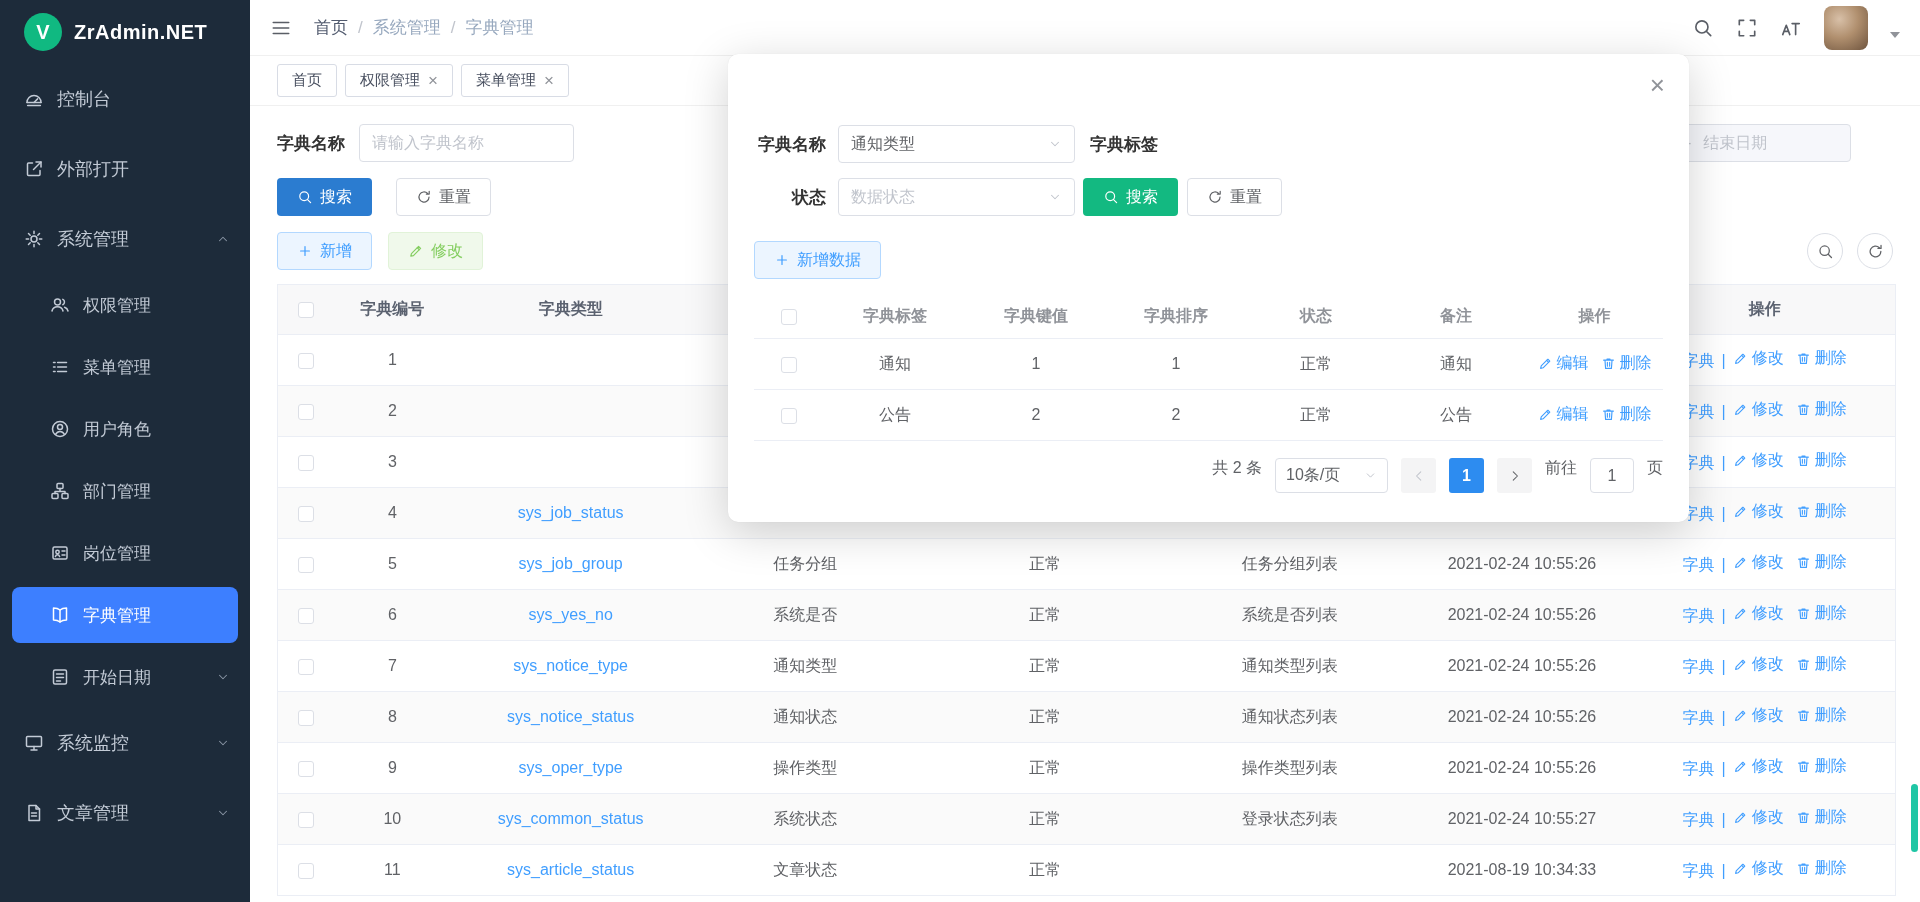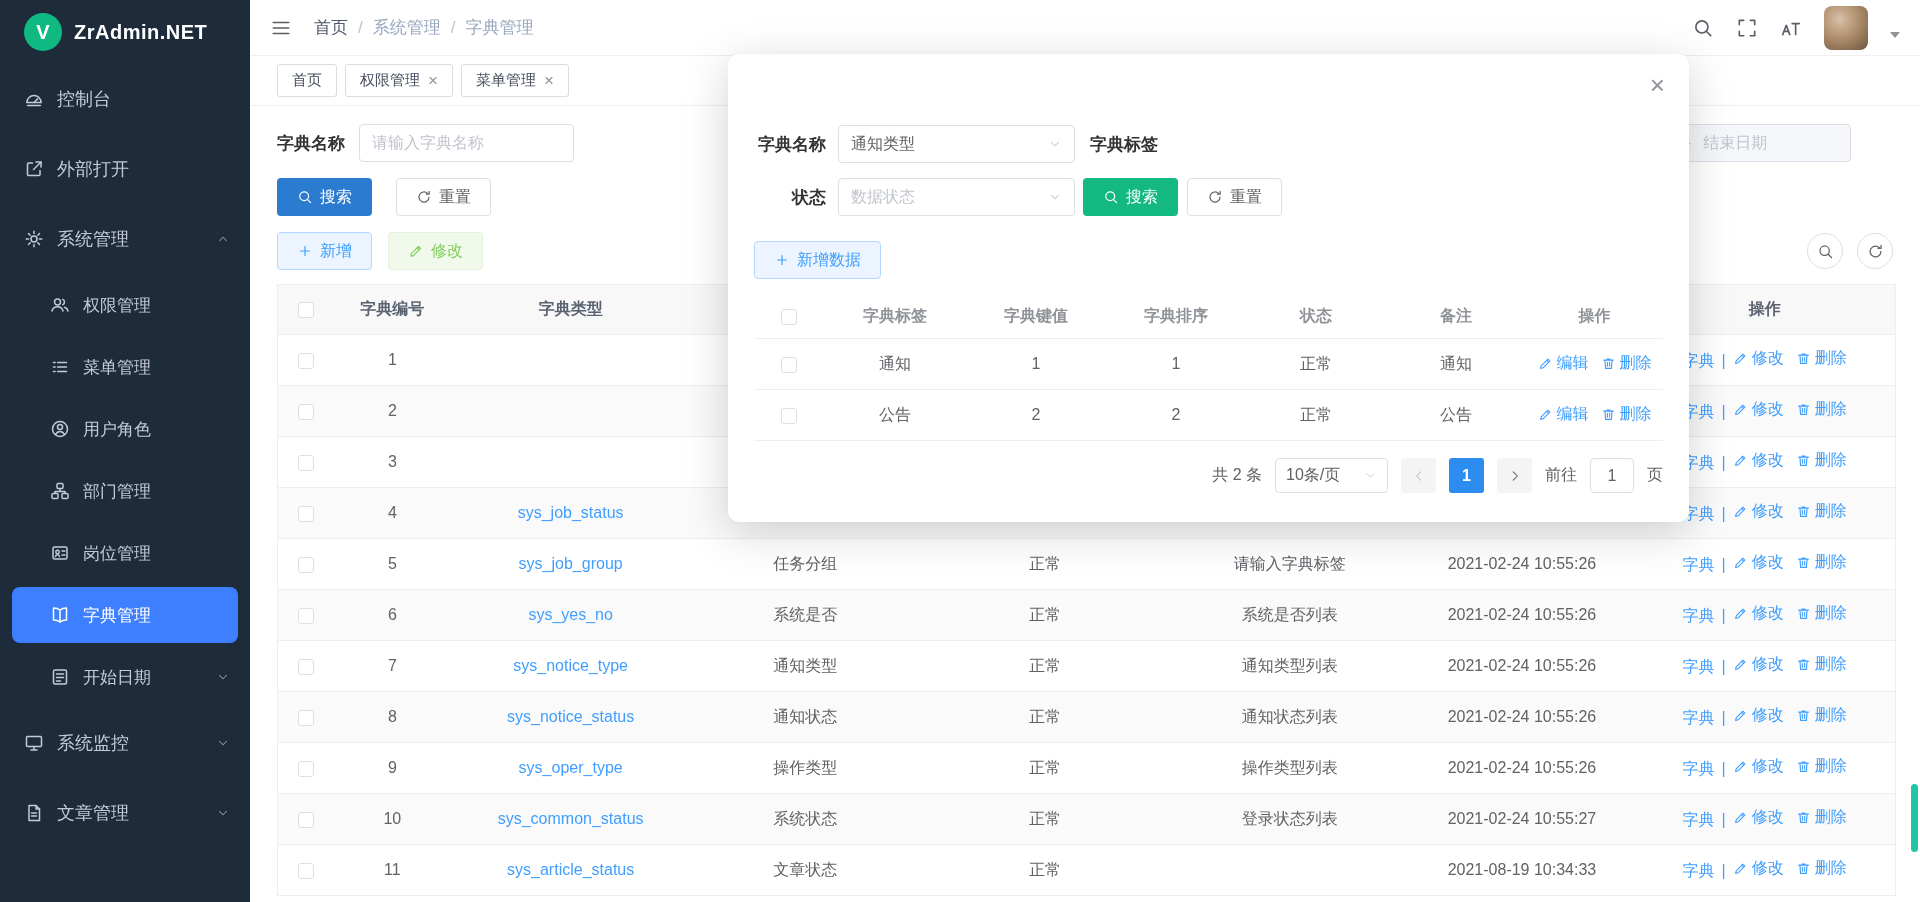--- a/index.html
+++ b/index.html
@@ -98,21 +98,21 @@
   .select .val.ph { color:#c0c4cc; }
   .select .icon svg { width:14px; height:14px; stroke:#c0c4cc; }
   .m-input { width:234px; }
   .m-btns { display:flex; gap:9px; margin-left:8px; }
   .m-add { margin-top:24px; }
   .m-table { margin-top:16px; font-size:16px; }
   .m-table .tr { height:51px; border-bottom:1px solid #ebeef5; background:#fff; }
   .m-table .tr.th { height:44px; background:#fff; color:#909399; font-weight:700; }
   .mc-check{width:70px;} .mc-label{width:142px;} .mc-value{width:140px;} .mc-sort{width:140px;}
   .mc-status{width:140px;} .mc-remark{width:140px;} .mc-op{width:137px;}
-  .m-pagination { display:flex; align-items:center; justify-content:flex-end; gap:13px; margin-top:17px; color:#606266; }
+  .m-pagination { display:flex; justify-content:flex-end; gap:13px; margin-top:17px; color:#606266; }
   .pg-select { width:113px; height:35px; border:1px solid #dcdfe6; border-radius:4px; display:flex;
     align-items:center; justify-content:space-between; padding:5px 10px; cursor:pointer; }
   .pg-select .icon svg { width:13px; height:13px; stroke:#c0c4cc; }
   .pg-btn { width:35px; height:35px; border-radius:3px; background:#f4f4f5; color:#606266;
     display:flex; align-items:center; justify-content:center; cursor:pointer; }
   .pg-btn.disabled { color:#c0c4cc; }
   .pg-btn svg { width:14px; height:14px; }
   .pg-page { width:35px; height:35px; border-radius:3px; background:#2d8cf0; color:#fff; font-weight:700;
     display:flex; align-items:center; justify-content:center; cursor:pointer; }
   .pg-input { width:44px; height:35px; border:1px solid #dcdfe6; border-radius:4px; text-align:center;
@@ -492,21 +492,21 @@
                     <path d="M8.5 8.5v5M11.5 8.5v5"></path>
                   </svg>
                 </span>删除</a></div>
           </div>
           <div class="tr row">
             <div class="td col-check"><span class="checkbox"></span></div>
             <div class="td col-id">5</div>
             <div class="td col-type"><a class="link">sys_job_group</a></div>
             <div class="td col-name">任务分组</div>
             <div class="td col-status">正常</div>
-            <div class="td col-remark">请输入字典标签</div>
+            <div class="td col-remark">任务分组列表</div>
             <div class="td col-time">2021-02-24 10:55:26</div>
             <div class="td col-op"><a class="link">字典</a><span class="op-sep">|</span><a class="link"><span class="icon">
                   <svg viewBox="0 0 20 20">
                     <path d="M3.5 16.5l.8-3.3 8.9-8.9 2.5 2.5-8.9 8.9-3.3.8z"></path>
                     <path d="M11.6 5.9l2.5 2.5"></path>
                   </svg>
                 </span>修改</a><a class="link oplast"><span class="icon">
                   <svg viewBox="0 0 20 20">
                     <path d="M3.5 5.5h13M8 5.5V4h4v1.5M5.3 5.5l.8 11h7.8l.8-11"></path>
                     <path d="M8.5 8.5v5M11.5 8.5v5"></path>

